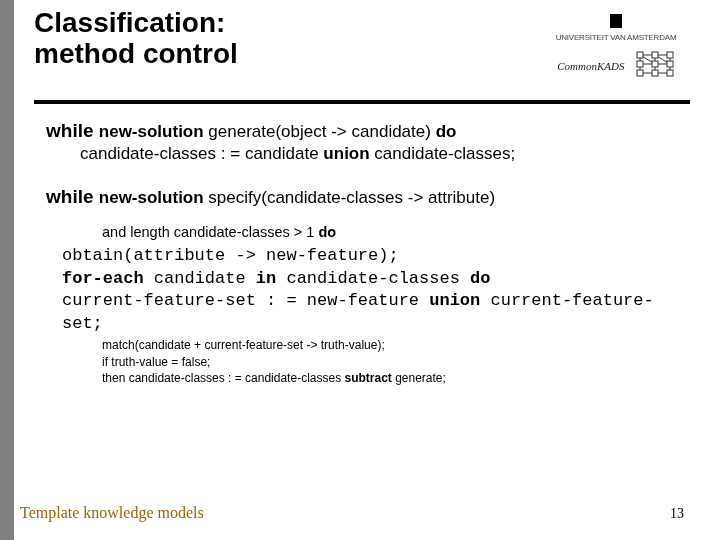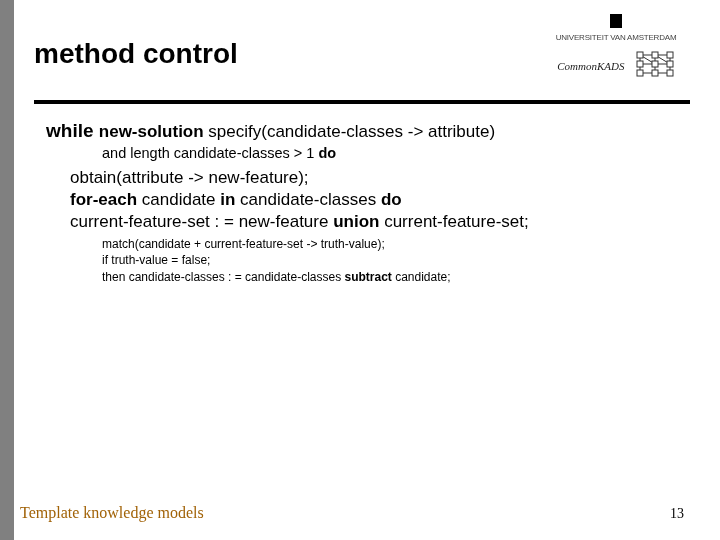--- a/index.html
+++ b/index.html
@@ -79,24 +79,24 @@
       color: #000;
       font-size: 17px;
       line-height: 1.32;
     }
     .b { font-weight: bold; }
     .block1 { margin-bottom: 18px; }
     .ind1 { margin-left: 34px; }
     .sub {
       font-size: 14.5px;
       margin-left: 56px;
-      margin-top: 1px;
+      margin-top: 14px;
       margin-bottom: 3px;
     }
-    .block2-body { margin-left: 24px; }
+    .block2-body { margin-left: 16px; font-family: Liberation Mono, monospace; }
     .inner {
       font-size: 12px;
       margin-left: 56px;
       margin-top: 2px;
     }
     .inner div { line-height: 1.38; }
     .footer-left {
       position: absolute;
       left: 20px;
       bottom: 18px;
@@ -113,21 +113,21 @@
       color: #000;
     }
   </style>
 </head>
 <body>
 
 <div class="left-accent"></div>
 
 <div class="header">
   <div class="title">
-    <br>
+    <span>Classification:</span><br>
     <span>method control</span>
   </div>
   <div class="logos">
     <span class="logo-uni-icon"></span>
     <span class="logo-uni">UNIVERSITEIT VAN AMSTERDAM</span>
     <span class="logo-kads">CommonKADS</span>
     <span class="kads-graph">
       <svg width="40" height="28" viewBox="0 0 40 28">
         <g stroke="#333" stroke-width="1" fill="#fff">
           <line x1="5" y1="5" x2="20" y2="5"></line>
@@ -152,20 +152,28 @@
             <rect x="32" y="20" width="6" height="6"></rect>
         </g>
       </svg>
     </span>
   </div>
 </div>
 
 <div class="hr"></div>
 
 <div class="content">
+  <div class="block1">
+    <div>
+      <span class="b" style="font-size:19px">while </span><span class="b">new-solution</span><span> generate(object -&gt; candidate) </span><span class="b">do</span>
+    </div>
+    <div class="ind1">
+      <span>candidate-classes : = candidate </span><span class="b">union</span><span> candidate-classes;</span>
+    </div>
+  </div>
 
   <div>
     <div>
       <span class="b" style="font-size:19px">while </span><span class="b">new-solution</span><span> specify(candidate-classes -&gt; attribute)</span>
     </div>
     <div class="sub">
       <span>and length candidate-classes &gt; 1 </span><span class="b">do</span>
     </div>
     <div class="block2-body">
       <div>obtain(attribute -&gt; new-feature);</div>
@@ -173,20 +181,20 @@
         <span class="b">for-each</span><span> candidate </span><span class="b">in</span><span> candidate-classes </span><span class="b">do</span>
       </div>
       <div>
         <span>current-feature-set : = new-feature </span><span class="b">union</span><span> current-feature-set;</span>
       </div>
     </div>
     <div class="inner">
       <div>match(candidate + current-feature-set -&gt; truth-value);</div>
       <div>if truth-value = false;</div>
       <div>
-        <span>then candidate-classes : = candidate-classes </span><span class="b">subtract</span><span> candidate;</span>
+        <span>then candidate-classes : = candidate-classes </span><span class="b">subtract</span><span> generate;</span>
       </div>
     </div>
   </div>
 </div>
 
 <div class="footer-left">Template knowledge models</div>
 <div class="footer-right">13</div>
 
 </body></html>

